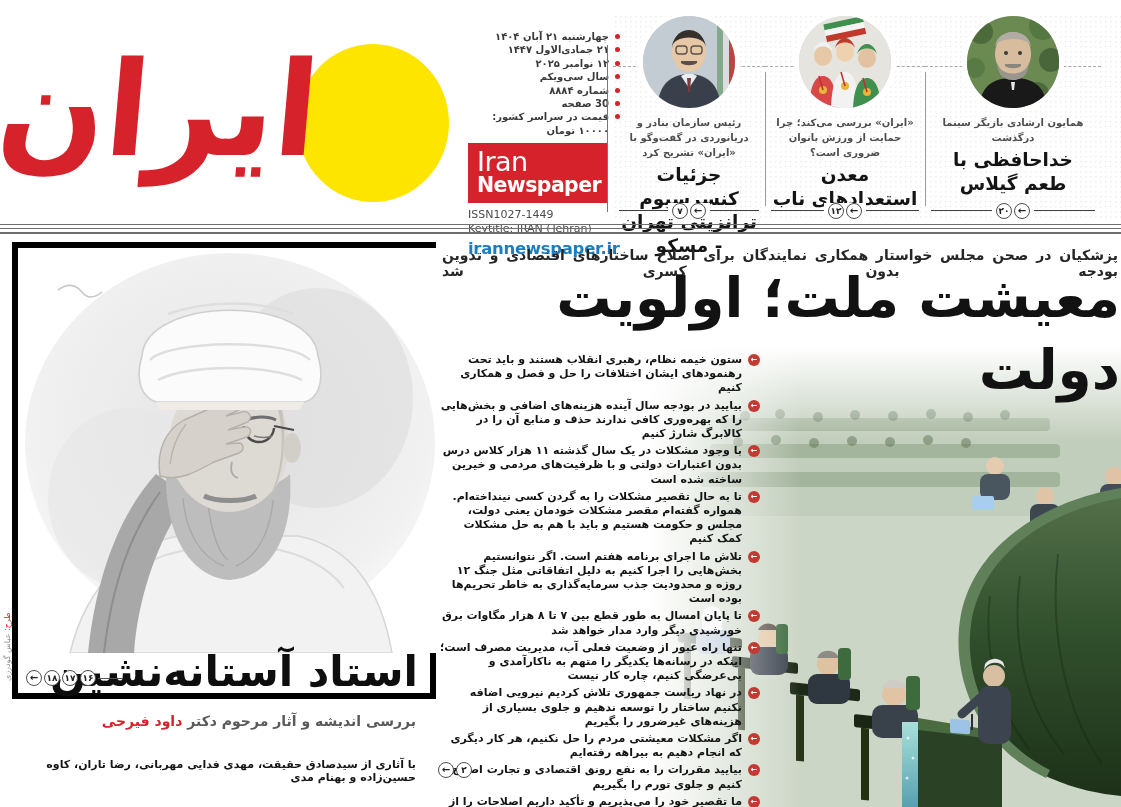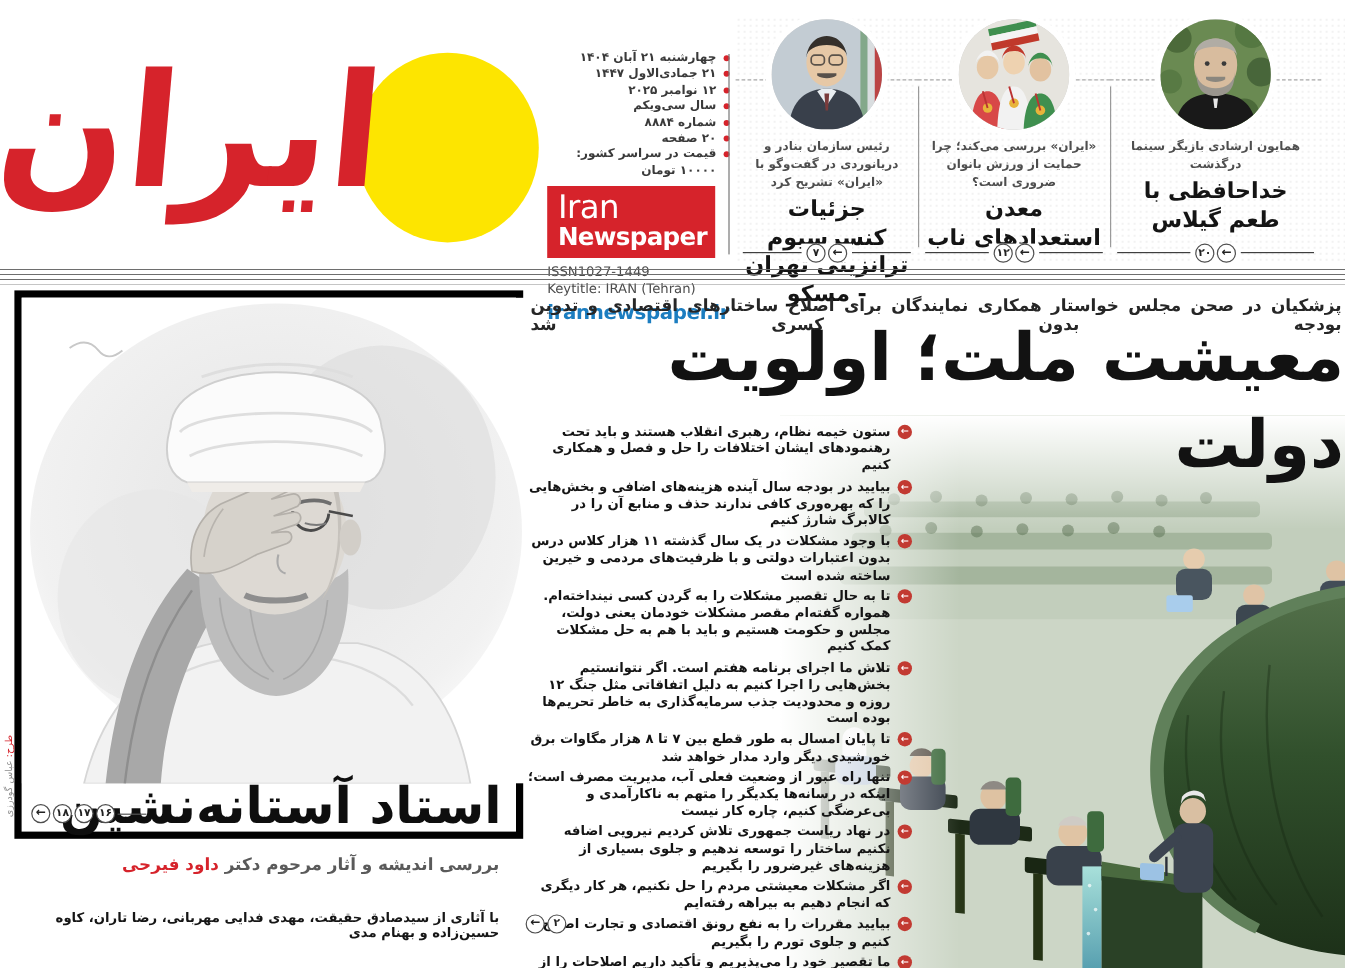--- a/index.html
+++ b/index.html
@@ -8,21 +8,21 @@
          overflow:hidden; direction:ltr; }
 
   
   .logo-wrap{ position:absolute; left:0; top:22px; width:452px; height:200px; }
   .logo-sun{ position:absolute; left:297px; top:22px; width:152px; height:158px;
              border-radius:50%; background:#fde500; z-index:1; }
   .logo-word{ position:absolute; left:6px; top:-12px; width:312px; height:205px; z-index:2;
               color:#d6232b; font-size:126px; font-weight:bold; direction:rtl; text-align:center;
               transform:skewX(-5deg) scaleY(1.04); line-height:200px; }
 
-  .info-col{ position:absolute; left:456px; top:30px; width:152px;margin-top:12px; }
+  .info-col{ position:absolute; left:468px; top:30px; width:152px; }
   .dateline{ direction:rtl; list-style:none; }
   .dateline li{ position:relative; padding-right:11px; font-size:10px; font-weight:700;
                 color:#3a3a3a; line-height:13.4px; text-align:right; }
   .dateline li .dot{ position:absolute; right:0; top:4px; width:5px; height:5px;
                      border-radius:50%; background:#d6232b; }
   .brand-box{ margin-top:6px; width:140px; background:#d6232b; color:#fff; padding:6px 9px 7px; }
   .brand-box .b1{ font-size:27px; font-weight:normal; line-height:.95; letter-spacing:-.5px; }
   .brand-box .b2{ font-size:20.5px; font-weight:bold; line-height:1.05; letter-spacing:-.6px; }
   .issn{ margin-top:5px; font-size:11px; color:#4c4c4c; line-height:1.25; }
   .keytitle{ font-size:11px; color:#4c4c4c; line-height:1.25; }
@@ -101,21 +101,21 @@
     <div class="logo-word">ایران</div>
   </div>
 
   <div class="info-col">
     <ul class="dateline">
       <li><span class="dot"></span><span>چهارشنبه ۲۱ آبان ۱۴۰۴</span></li>
       <li><span class="dot"></span><span>۲۱ جمادی‌الاول ۱۴۴۷</span></li>
       <li><span class="dot"></span><span>۱۲ نوامبر ۲۰۲۵</span></li>
       <li><span class="dot"></span><span>سال سی‌ویکم</span></li>
       <li><span class="dot"></span><span>شماره ۸۸۸۴</span></li>
-      <li><span class="dot"></span><span>۲۰ صفحه</span></li>
+      <li><span class="dot"></span><span>30 صفحه</span></li>
       <li><span class="dot"></span><span>قیمت در سراسر کشور: ۱۰۰۰۰ تومان</span></li>
     </ul>
     <div class="brand-box">
       <div class="b1">Iran</div>
       <div class="b2">Newspaper</div>
     </div>
     <div class="issn">ISSN1027-1449</div>
     <div class="keytitle">Keytitle: IRAN (Tehran)</div>
     <div class="website">irannewspaper.ir</div>
   </div>

